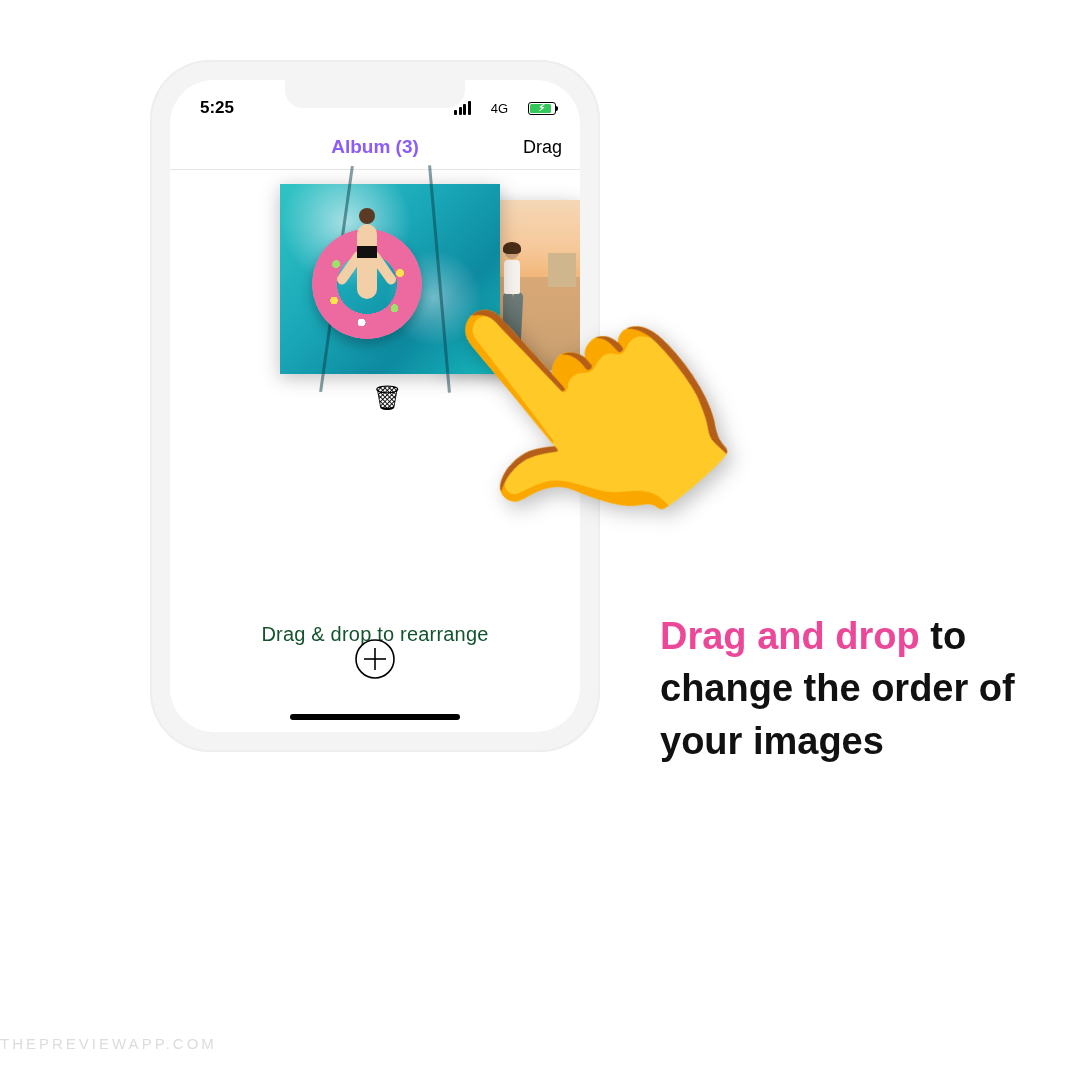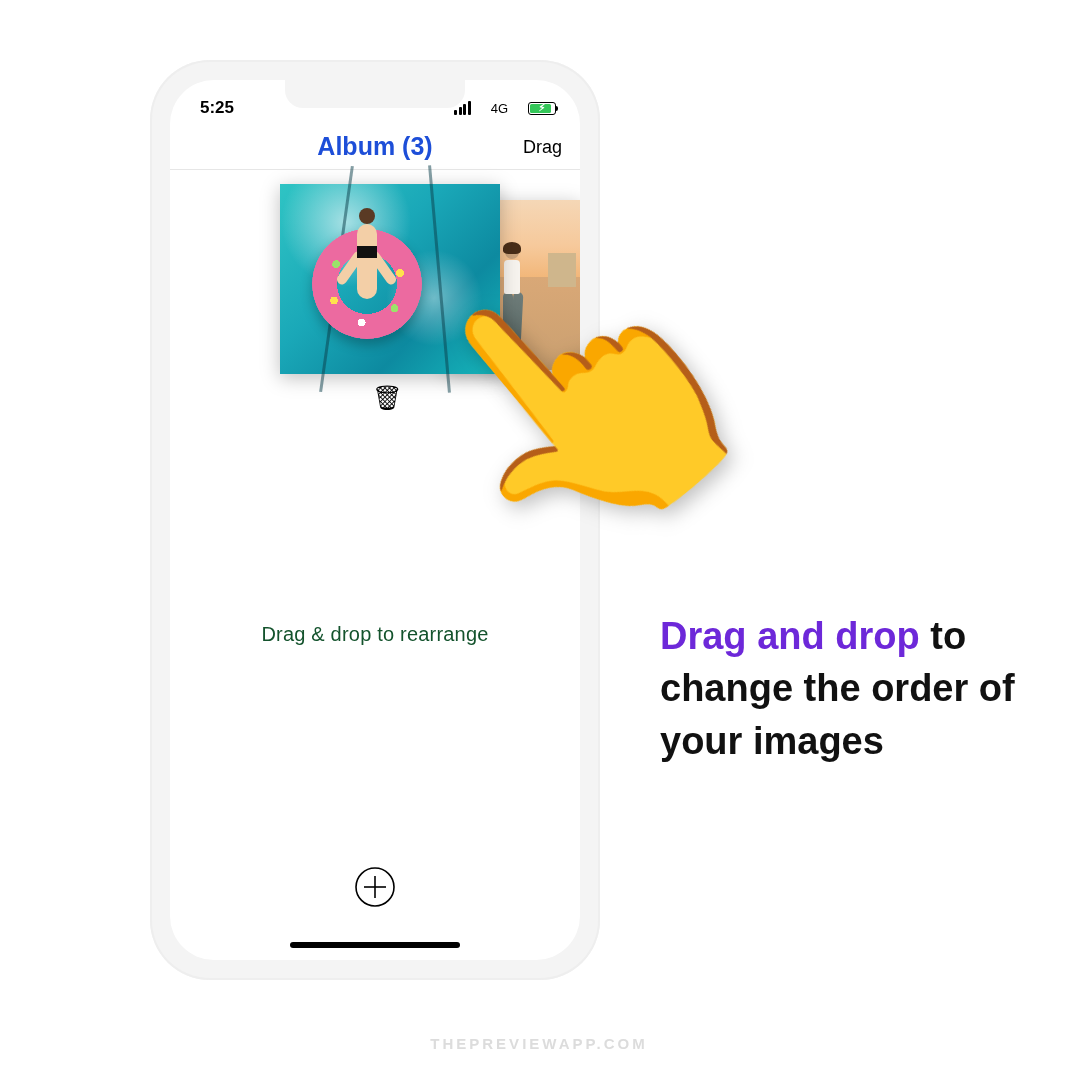--- a/index.html
+++ b/index.html
@@ -11,21 +11,21 @@
     position: relative;
     overflow: hidden;
   }
 
   
   .phone {
     position: absolute;
     left: 150px;
     top: 60px;
     width: 450px;
-    height: 920px;
+    height: 692px;
     background: #f4f4f4;
     border-radius: 60px;
     box-shadow: inset 0 0 0 2px #eeeeee;
   }
   .screen {
     position: absolute;
     left: 20px;
     top: 20px;
     right: 20px;
     bottom: 20px;
@@ -80,21 +80,21 @@
     color:#fff; font-size:10px; line-height:1;
   }
 
   
   .navbar {
     height: 46px;
     border-bottom: 1px solid #e6e6e6;
     position: relative;
     display:flex; align-items:center; justify-content:center;
   }
-  .nav-title { font-size: 25px; font-weight: 600; color:#1d4ed8; }
+  .nav-title { font-size: 19px; font-weight: 600; color:#8b5cf6; }
   .nav-done {
     position:absolute; right: 18px; top: 50%; transform:translateY(-50%);
     font-size: 18px; color:#000; font-weight: 400;
   }
 
   
   .album-area { position: relative; height: 260px; }
   .photo {
     position:absolute;
     box-shadow: 0 4px 18px rgba(0,0,0,.25);
@@ -236,28 +236,27 @@
   .caption {
     position:absolute;
     left: 660px; top: 610px;
     width: 360px;
     font-weight: 800;
     font-size: 38px;
     line-height: 1.38;
     color:#111;
     font-family: "Helvetica Neue", Arial, sans-serif;
   }
-  .caption .highlight { color:#6d28d9;text-align:right; }
+  .caption .highlight { color:#ec4899;text-align:right; }
 
   .watermark {
     position:absolute;
     left:0; right:2px; bottom: 28px;
-    text-align:center;
     letter-spacing:3px;
-    font-weight:700;
+    font-weight:400;
     font-size:15px;
     color:#dcdcdc;
   }
 </style>
 </head>
 <body>
 
 <div class="phone">
   <div class="screen">
     <div class="notch"></div>

